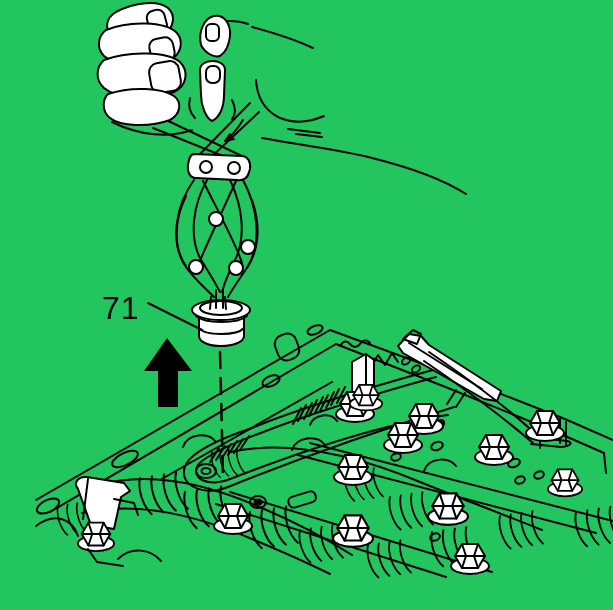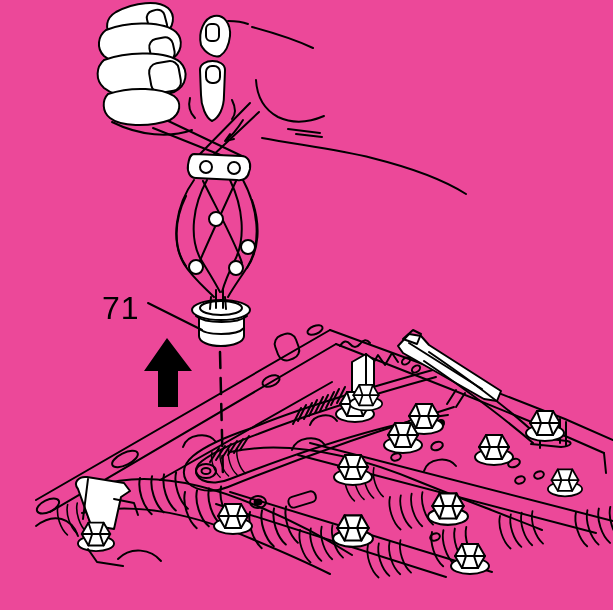--- a/index.html
+++ b/index.html
@@ -1,16 +1,16 @@
 <!DOCTYPE html>
 <html><head>
 <meta charset="utf-8">
 <style>
   html,body{margin:0;padding:0;background:#ffffff;}
-  #figure{position:relative;width:613px;height:610px;background:#ec4899;overflow:hidden;
+  #figure{position:relative;width:613px;height:610px;background:#22c55e;overflow:hidden;
           font-family:"Liberation Sans",sans-serif;}
   svg{display:block}
   .callout-text{font-family:"Liberation Sans",sans-serif;font-size:32px;fill:#000;letter-spacing:1px;}
 </style>
 </head>
 <body>
 
 <div id="figure">
 <svg width="613" height="610" viewBox="0 0 613 610" xmlns="http://www.w3.org/2000/svg">
   <defs>

